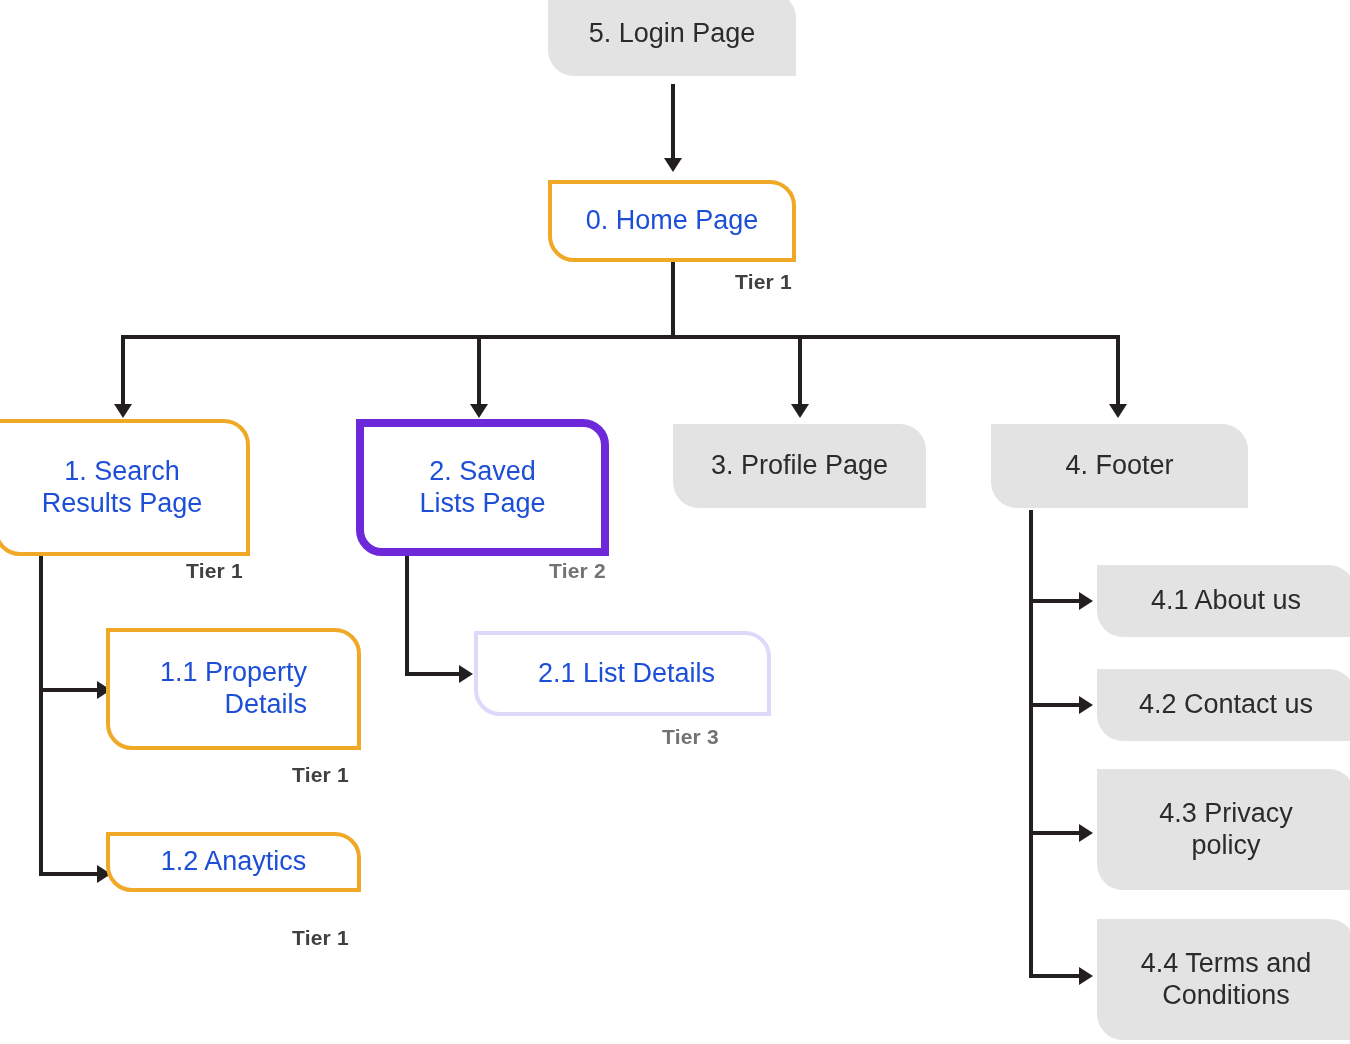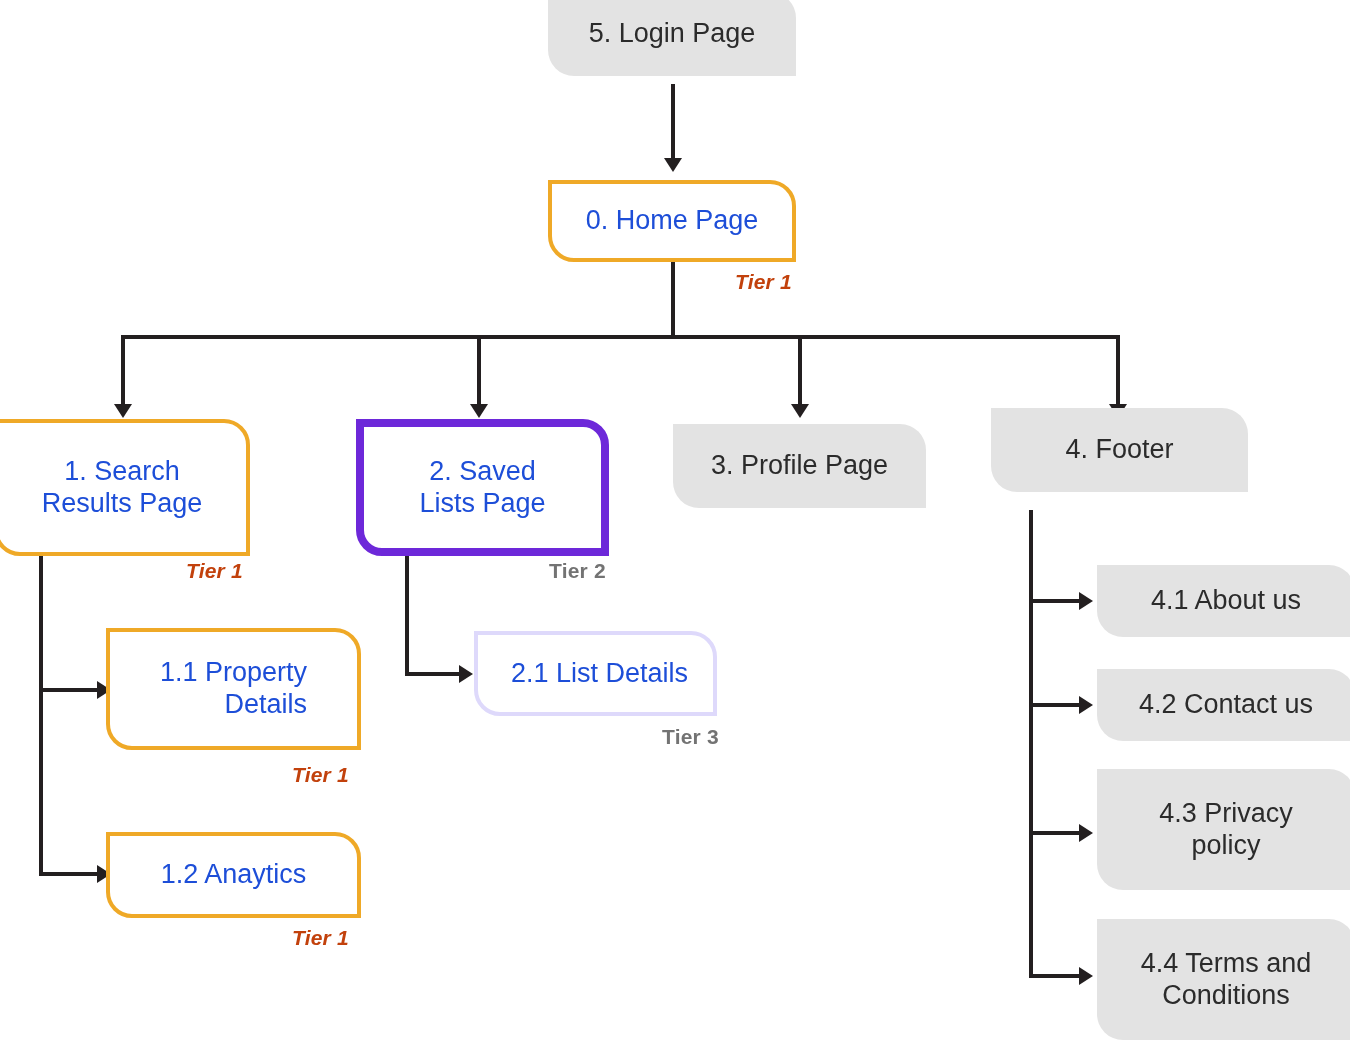--- a/index.html
+++ b/index.html
@@ -54,21 +54,21 @@
     padding: 0 10px;
   }
   
   .tier {
     position: absolute;
     font-weight: bold;
     letter-spacing: .2px;
     z-index: 4;
     white-space: nowrap;
   }
-  .tier-orange { color: #c2410c; font-style: italic; }
+  .tier-orange { color: #404040; }
   .tier-purple { color: #737373; }
 
   
   .line {
     position: absolute;
     background: #231f20;
     z-index: 1;
   }
   .vline { width: 4px; }
   .hline { height: 4px; }
@@ -155,36 +155,36 @@
   <div class="node node-outline-purple" style="left:356px; top:419px; width:253px; height:137px; font-size:27px;">
     <span class="node-label">2. Saved
 Lists Page</span>
   </div>
   <div class="tier tier-purple" style="left:549px; top:559px; font-size:21px;">Tier 2</div>
 
   <div class="node node-gray" style="left:673px; top:424px; width:253px; height:84px; font-size:27px;">
     <span class="node-label">3. Profile Page</span>
   </div>
 
-  <div class="node node-gray" style="left:991px; top:408px; width:257px; height:84px; font-size:27px;">
+  <div class="node node-gray" style="left:991px; top:424px; width:257px; height:84px; font-size:27px;">
     <span class="node-label">4. Footer</span>
   </div>
 
   <div class="node node-outline-orange" style="left:106px; top:628px; width:255px; height:122px; font-size:27px;text-align:right;">
     <span class="node-label">1.1 Property
 Details</span>
   </div>
   <div class="tier tier-orange" style="left:292px; top:763px; font-size:21px;">Tier 1</div>
 
-  <div class="node node-outline-orange" style="left:106px; top:832px; width:255px; height:86px; font-size:27px;">
+  <div class="node node-outline-orange" style="left:106px; top:832px; width:255px; height:60px; font-size:27px;">
     <span class="node-label">1.2 Anaytics</span>
   </div>
   <div class="tier tier-orange" style="left:292px; top:926px; font-size:21px;">Tier 1</div>
 
-  <div class="node node-outline-lavender" style="left:474px; top:631px; width:243px; height:85px; font-size:27px;padding-left:8px;">
+  <div class="node node-outline-lavender" style="left:474px; top:631px; width:297px; height:85px; font-size:27px;padding-left:8px;">
     <span class="node-label">2.1 List Details</span>
   </div>
   <div class="tier tier-purple" style="left:662px; top:725px; font-size:21px;">Tier 3</div>
 
   <div class="node node-gray" style="left:1097px; top:565px; width:258px; height:72px; font-size:27px;">
     <span class="node-label">4.1 About us</span>
   </div>
 
   <div class="node node-gray" style="left:1097px; top:669px; width:258px; height:72px; font-size:27px;">
     <span class="node-label">4.2 Contact us</span>

